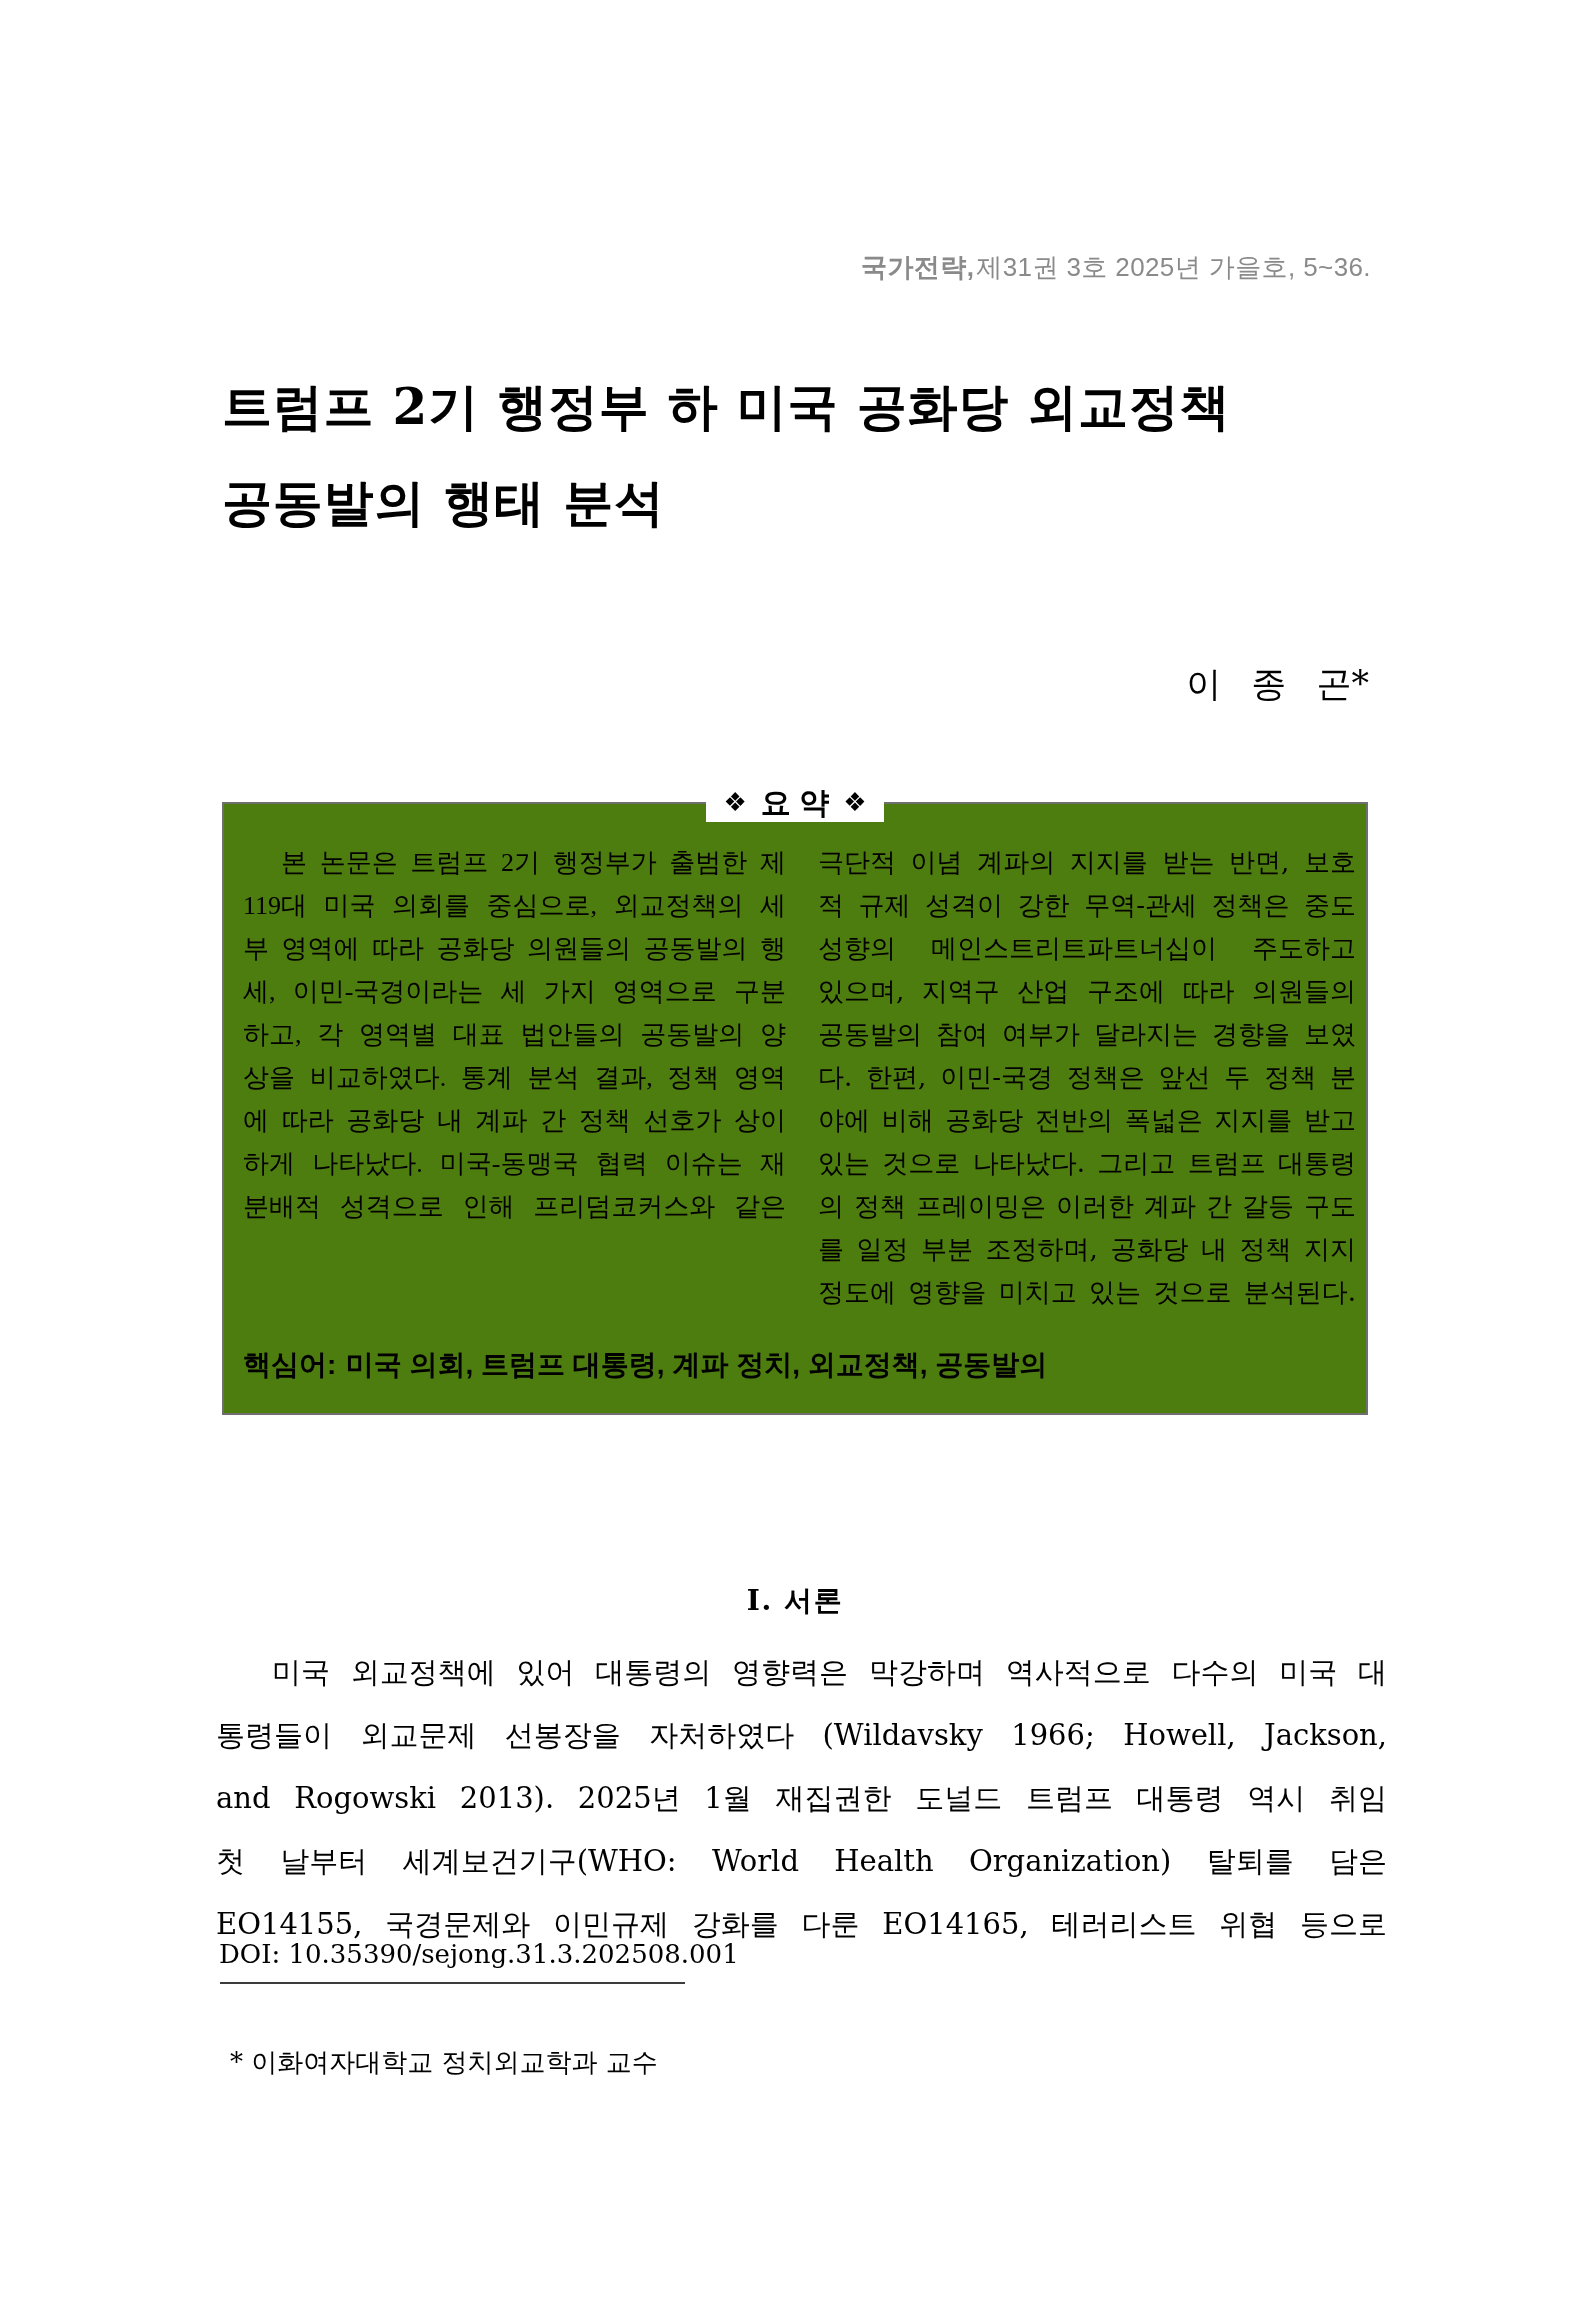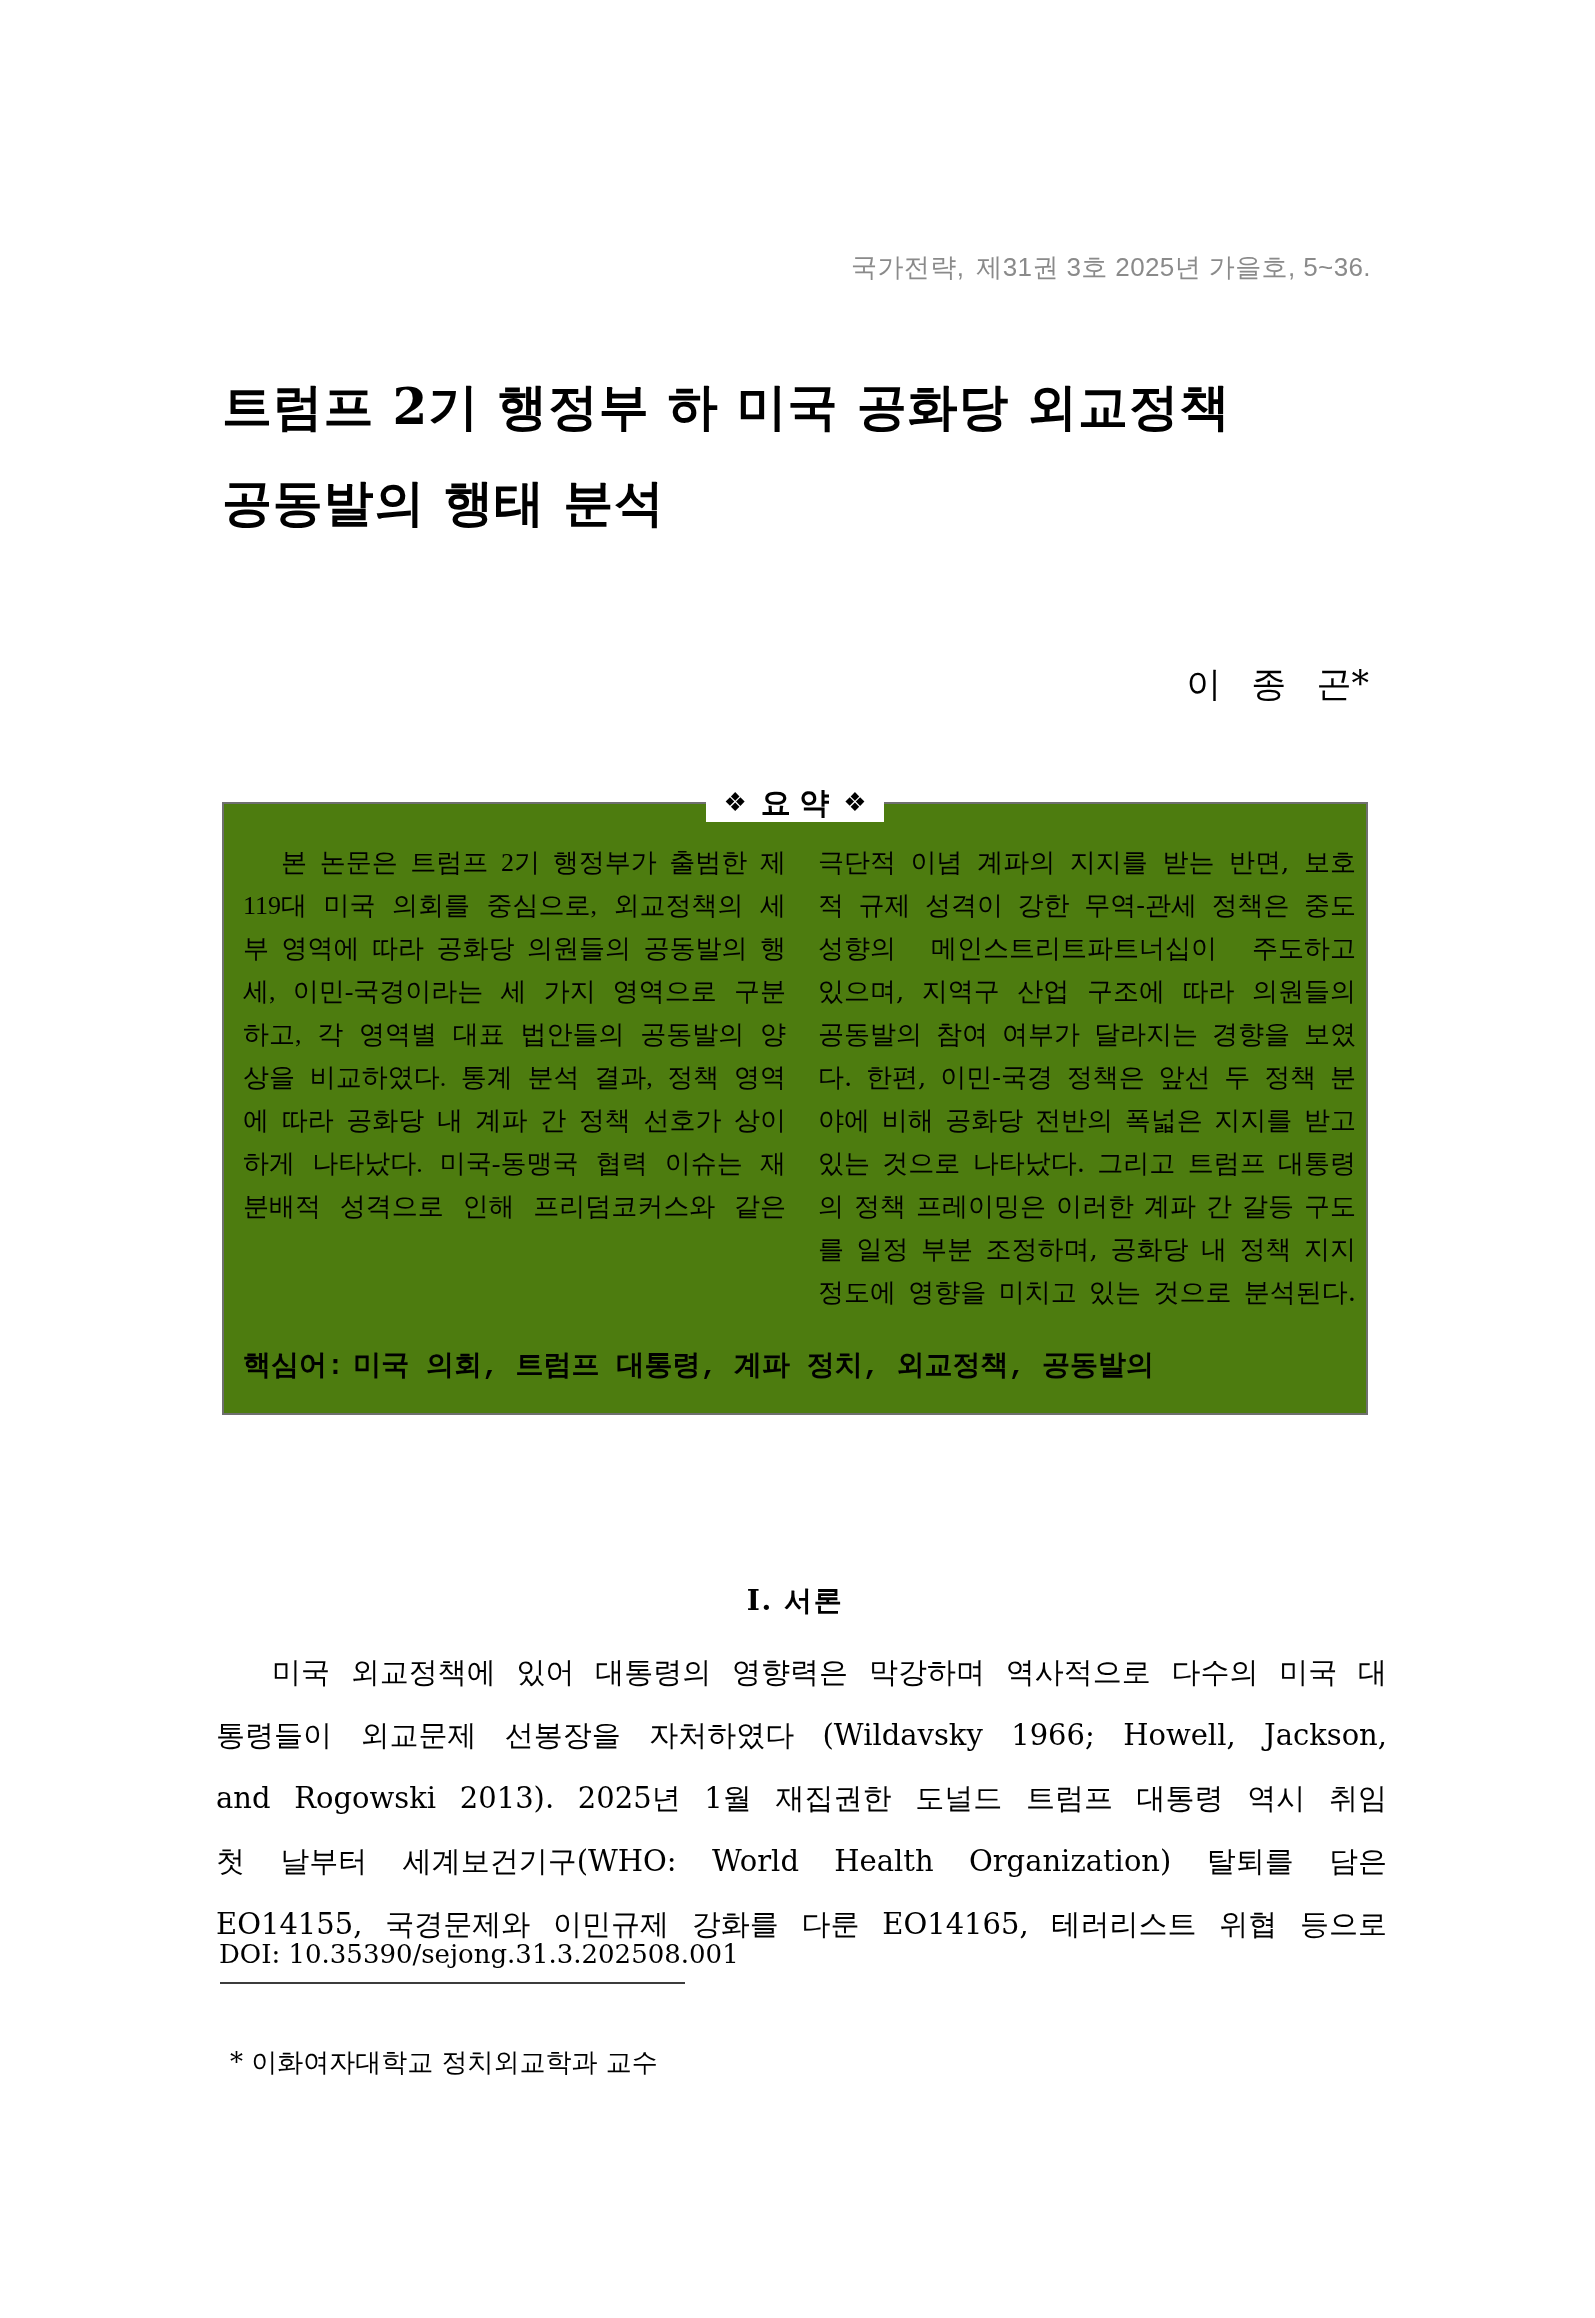--- a/index.html
+++ b/index.html
@@ -11,21 +11,21 @@
     color:#000;
     overflow:hidden;
   }
   
   .journal-header{
     position:absolute;top:251px;right:225px;
     font-family:"Liberation Sans","DejaVu Sans",sans-serif;
     font-size:26px;line-height:33px;color:#8a8a8a;
     letter-spacing:0.4px;white-space:nowrap;
   }
-  .journal-header .jname{font-weight:normal;margin-right:12px;}
+  .journal-header .jname{font-weight:bold;margin-right:2px;}
   
   .paper-title{
     position:absolute;left:222px;top:359px;width:1146px;
     font-size:50px;font-weight:600;
     line-height:96px;letter-spacing:0.8px;
   }
   
   .author-line{
     position:absolute;top:661px;right:227px;
     font-size:35px;word-spacing:19px;white-space:nowrap;
@@ -50,21 +50,21 @@
   }
   .abs-col.left{left:19px;width:543px;font-family:Liberation Serif, serif;}
   .abs-col.right{left:594px;width:538px;}
   .abs-col .line,.body-text .line{
     text-align:justify;text-align-last:justify;
     white-space:nowrap;
   }
   .abs-col .line.indent{padding-left:38px;}
   .keywords-line{
     position:absolute;left:19px;top:542px;width:1099px;
-    font-family:Liberation Mono, monospace;
+    font-family:Liberation Sans, sans-serif;
     font-weight:bold;font-size:28px;white-space:nowrap;
   }
   .keywords-line .kw-label{margin-right:9.4px;}
   
   .section-heading{
     position:absolute;left:222px;top:1582px;width:1146px;
     text-align:center;font-size:28px;font-weight:600;letter-spacing:1.6px;
   }
   
   .body-text{

